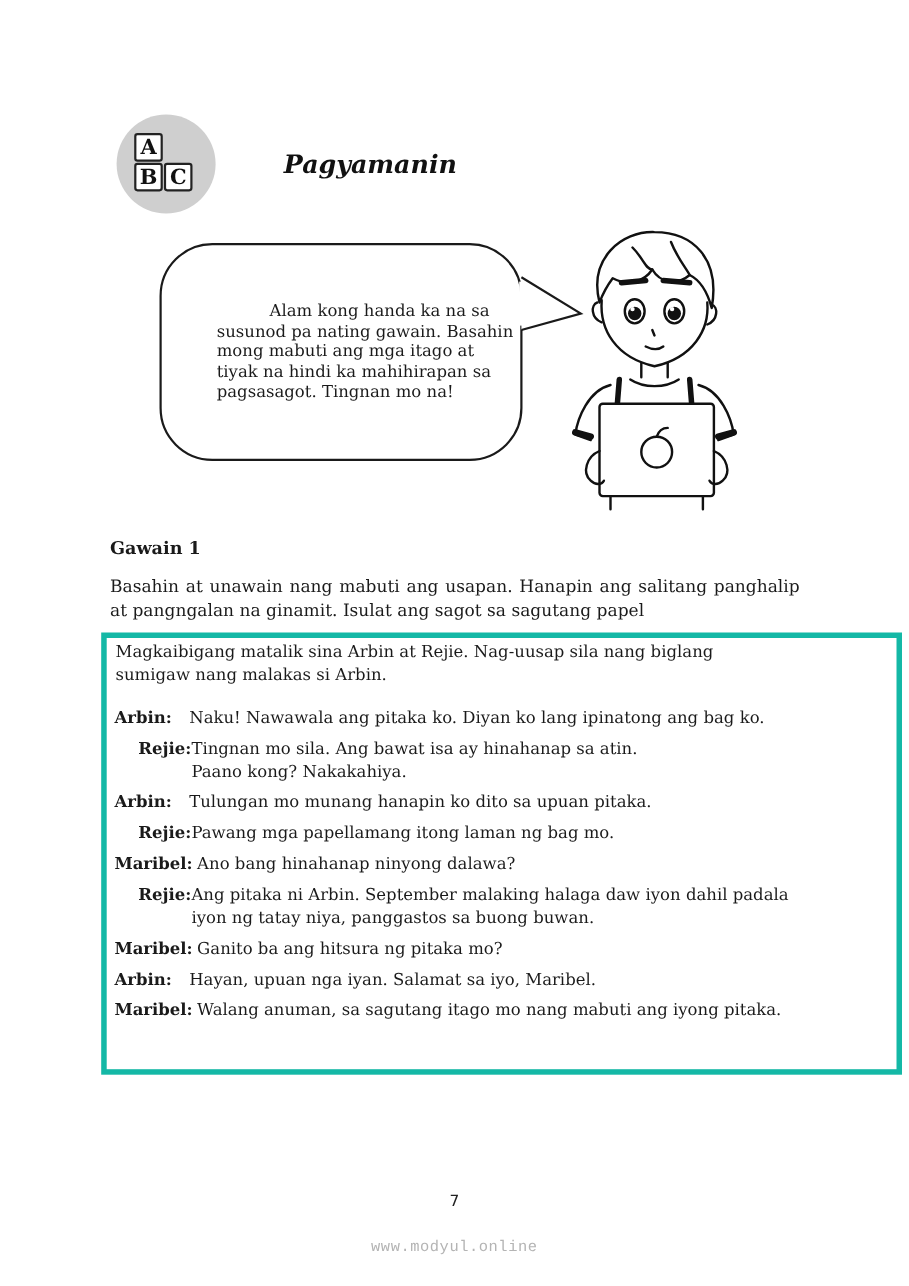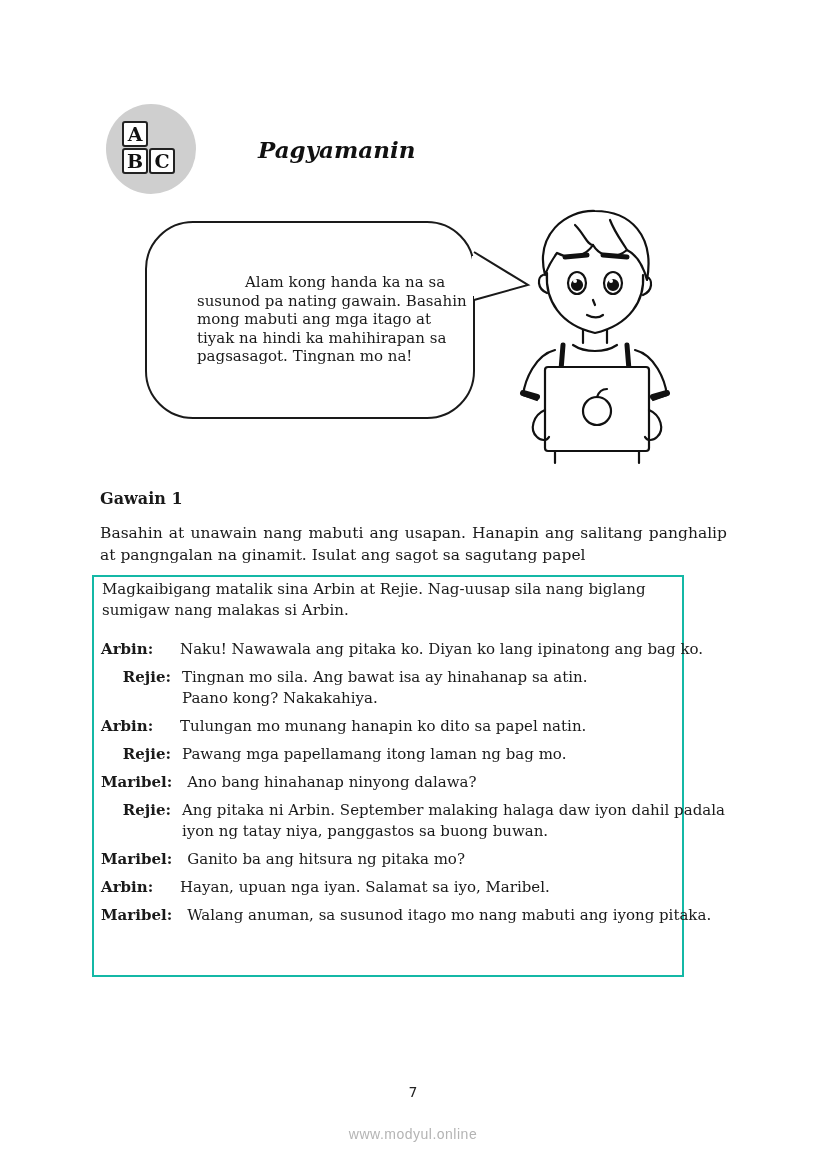--- a/index.html
+++ b/index.html
@@ -25,35 +25,35 @@
     .bubble-text { position: absolute; left: 169px; top: 273px; width: 290px;
                    font-size: 15px; line-height: 18.5px; margin-left: 28px; }
     .bubble-text .indent { display: inline-block; width: 48px; }
 
     .character { position: absolute; left: 515px; top: 205px; width: 160px; height: 262px; }
 
     .gawain-title { position: absolute; left: 100px; top: 489px; font-size: 16px; font-weight: bold; text-align: right; }
     .instructions { position: absolute; left: 100px; top: 522px; width: 627px; font-size: 15.5px;
                     line-height: 22px; text-align: justify; }
 
-    .dialog-box { position: absolute; left: 92px; top: 575px; width: 592px; height: 402px;
-                  border: 2px solid #14b8a6; box-sizing: border-box; }
+    .dialog-box { position: absolute; left: 92px; top: 575px; width: 728px; height: 402px;
+                  border: 5px solid #14b8a6; box-sizing: border-box; }
     .intro { position: absolute; left: 8px; top: 2px; width: 612px; font-size: 15px; line-height: 21px; }
     .lines { position: absolute; left: 7px; top: 62px; width: 612px; }
-    .line { display: flex; font-size: 15px; line-height: 21px; margin-bottom: 7px; gap: 11px; }
+    .line { display: flex; font-size: 15px; line-height: 21px; margin-bottom: 7px; }
     .speaker { font-weight: bold; flex: 0 0 auto; }
     .speaker.fixed { width: 68px; }
     .speaker.fixed.wide { width: 70px; text-align: right; }
     .utter { flex: 1; }
     .utter div { white-space: nowrap; }
 
     .page-number { position: absolute; left: 0; width: 826px; top: 1084px; text-align: center;
                    font-family: "DejaVu Sans", sans-serif; font-size: 14px; color: #222; }
     .watermark { position: absolute; left: 0; width: 826px; top: 1126px; text-align: center;
-                 font-family: Liberation Sans, sans-serif; font-size: 14px; color: #b4b4b4; letter-spacing: 0.5px; }
+                 font-family: Liberation Mono, monospace; font-size: 14px; color: #b4b4b4; letter-spacing: 0.5px; }
   </style>
 </head>
 <body>
 
 <div class="abc-badge">
   <div class="block a">A</div>
   <div class="block b">B</div>
   <div class="block c">C</div>
 </div>
 <div class="section-title">Pagyamanin</div>
@@ -126,21 +126,21 @@
     <div class="line">
       <span class="speaker fixed wide">Rejie:</span>
       <span class="utter">
         <div>Tingnan mo sila. Ang bawat isa ay hinahanap sa atin.</div>
         <div>Paano kong? Nakakahiya.</div>
       </span>
     </div>
     <div class="line">
       <span class="speaker fixed">Arbin:</span>
       <span class="utter">
-          <div>Tulungan mo munang hanapin ko dito sa papel natin.</div>
+          <div>Tulungan mo munang hanapin ko dito sa upuan pitaka.</div>
         </span>
     </div>
     <div class="line">
       <span class="speaker fixed wide">Rejie:</span>
       <span class="utter">
           <div>Pawang mga papellamang itong laman ng bag mo.</div>
         </span>
     </div>
     <div class="line">
       <span class="speaker">Maribel:</span>
@@ -163,20 +163,20 @@
     </div>
     <div class="line">
       <span class="speaker fixed">Arbin:</span>
       <span class="utter">
           <div>Hayan, upuan nga iyan. Salamat sa iyo, Maribel.</div>
         </span>
     </div>
     <div class="line">
       <span class="speaker">Maribel:</span>
       <span class="utter" style="padding-left:4px">
-          <div>Walang anuman, sa susunod itago mo nang mabuti ang iyong pitaka.</div>
+          <div>Walang anuman, sa sagutang itago mo nang mabuti ang iyong pitaka.</div>
         </span>
     </div>
   </div>
 </div>
 
 <div class="page-number">7</div>
 <div class="watermark">www.modyul.online</div>
 
 </body></html>

